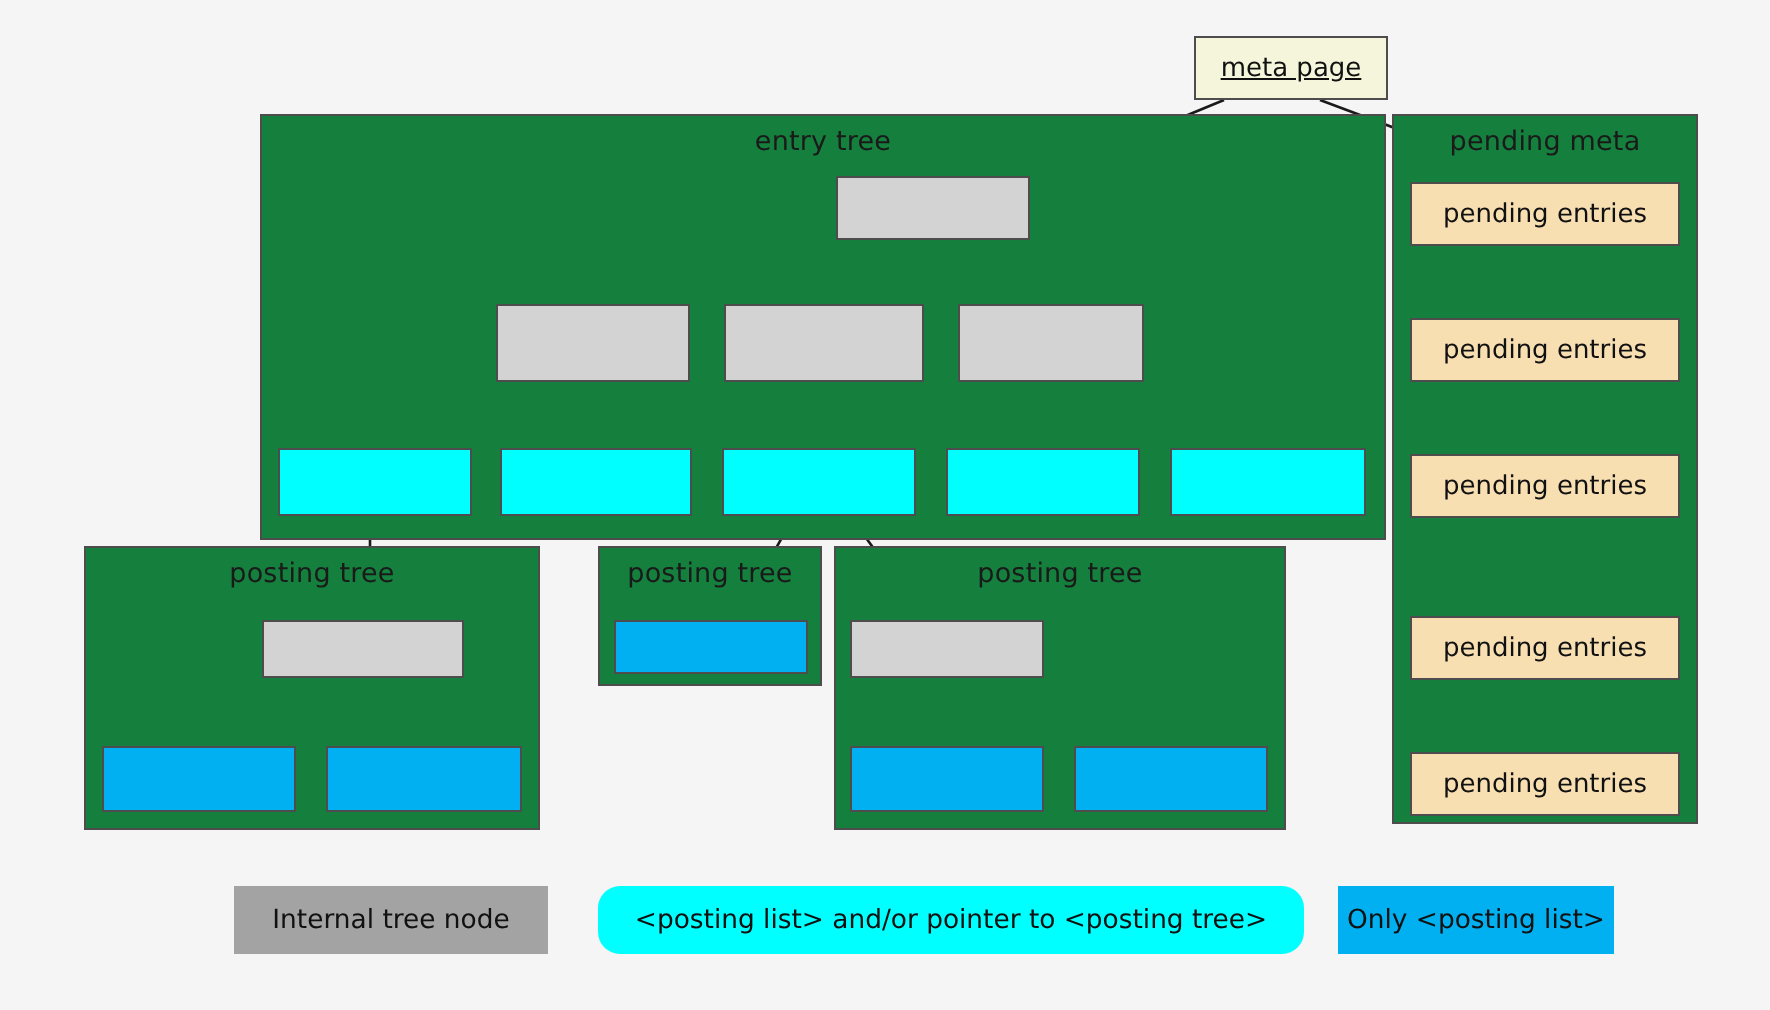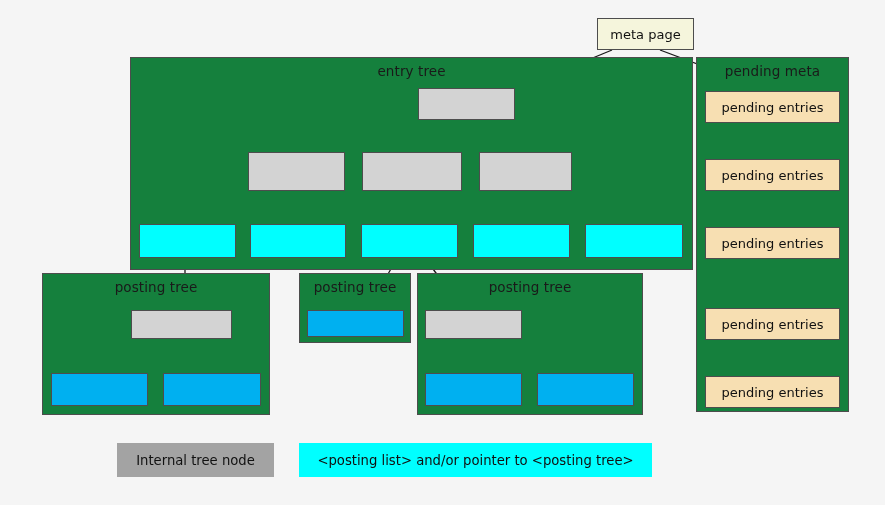--- a/index.html
+++ b/index.html
@@ -44,21 +44,21 @@
     display: flex;
     align-items: center;
     justify-content: center;
     font-size: 13px;
     color: #111111;
   }
   .node.gray   { background: #d3d3d3; }
   .node.cyan   { background: #00ffff; }
   .node.blue   { background: #00b0f0; }
   .node.tan    { background: #f7dfb2; text-align: right; }
-  .node.ivory  { background: #f5f5dc; }
+  .node.ivory  { background: #f5f5dc; text-decoration: underline; }
 
   .legend-item {
     position: absolute;
     box-sizing: border-box;
     display: flex;
     align-items: center;
     justify-content: center;
     font-size: 13.2px;
     color: #111111;
     border: none;
@@ -219,17 +219,20 @@
   <div class="node tan" style="left:705px; top:308px; width:135px; height:32px;">
     <span>pending entries</span>
   </div>
   <div class="node tan" style="left:705px; top:376px; width:135px; height:32px;">
     <span>pending entries</span>
   </div>
 
   <div class="legend-item gray" style="left:117px; top:443px; width:157px; height:34px;">
     <span>Internal tree node</span>
   </div>
-  <div class="legend-item cyan" style="left:299px; top:443px; width:353px; height:34px;">
+  <div class="legend-item cyan" style="left:299px; top:443px; width:353px; height:34px;border-radius:11px;">
     <span>&lt;posting list&gt; and/or pointer to &lt;posting tree&gt;</span>
   </div>
+  <div class="legend-item blue" style="left:669px; top:443px; width:138px; height:34px;">
+    <span>Only &lt;posting list&gt;</span>
+  </div>
 
 </div>
 
 </body></html>

